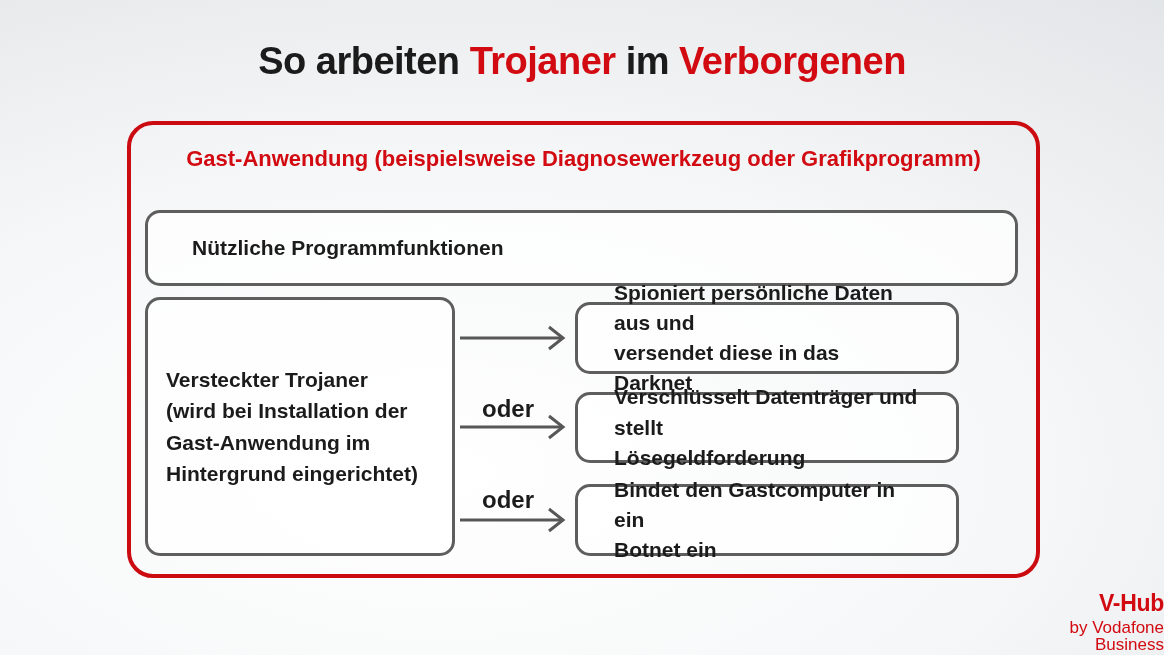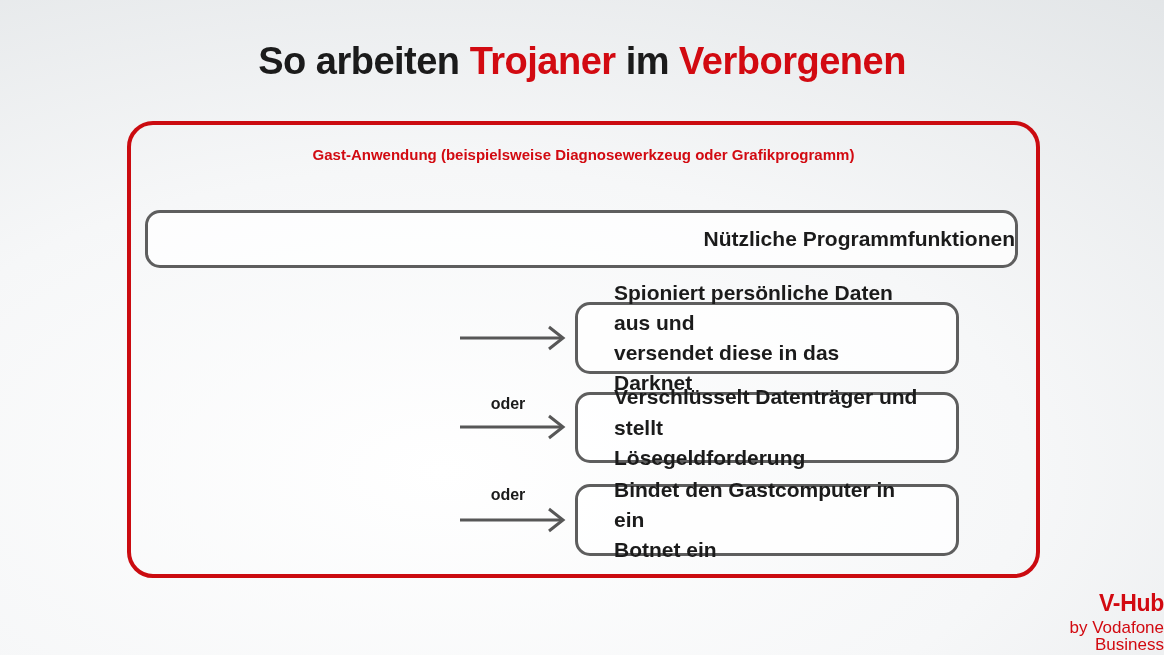--- a/index.html
+++ b/index.html
@@ -33,42 +33,43 @@
     width: 913px; height: 457px;
     border: 4px solid #cb0b10;
     border-radius: 26px;
     box-sizing: border-box;
   }
   .frame-title {
     position: absolute;
     left: 127px; top: 146px;
     width: 913px;
     text-align: center;
-    font-size: 15px;
+    font-size: 22px;
     font-weight: bold;
     color: #d20a11;
   }
 
   .gbox {
     position: absolute;
     border: 3px solid #5e5e5e;
     border-radius: 15px;
     box-sizing: border-box;
     background: rgba(255,255,255,0.72);
     display: flex;
     align-items: center;
     color: #1b1b1b;
     font-weight: bold;
     font-size: 21px;
   }
   .top-box {
     left: 145px; top: 210px;
-    width: 873px; height: 58px;
-    justify-content: flex-end;
+    width: 873px; height: 76px;
+    justify-content: flex-start;
     text-align: center;
+    padding-left: 44px;
   }
   .left-box {
     left: 145px; top: 297px;
     width: 310px; height: 259px;
     padding: 0 18px;
     line-height: 1.5;
     white-space: pre-line;
   }
   .outcome {
     left: 575px;
@@ -88,21 +89,21 @@
   }
   .connector svg { display: block; }
   .arrow-1 { top: 323px; }
   .arrow-2 { top: 412px; }
   .arrow-3 { top: 505px; }
   .oder-label {
     position: absolute;
     left: 456px;
     width: 104px;
     text-align: center;
-    font-size: 16px;
+    font-size: 24px;
     font-weight: bold;
     color: #1b1b1b;
   }
   .oder-2 { top: 395px; }
   .oder-3 { top: 486px; }
 
   .brand {
     position: absolute;
     left: 1013px; top: 592px;
     text-align: right;
@@ -128,20 +129,24 @@
   <h1 class="page-title"><span>So arbeiten </span><span class="red">Trojaner</span><span> im </span><span class="red">Verborgenen</span></h1>
 
   <div class="frame"></div>
 
   <div class="frame-title">Gast-Anwendung (beispielsweise Diagnosewerkzeug oder Grafikprogramm)</div>
 
   <div class="gbox top-box">
       <span>Nützliche Programmfunktionen</span>
     </div>
 
+  <div class="gbox left-box"><span>Versteckter Trojaner
+(wird bei Installation der
+Gast-Anwendung im
+Hintergrund eingerichtet)</span></div>
 
   <div class="connector arrow-1">
     <svg width="120" height="30" viewBox="0 0 120 30">
       <line x1="4" y1="15" x2="106" y2="15" stroke="#575757" stroke-width="3"></line>
       <polyline points="93,4 107,15 93,26" fill="none" stroke="#575757" stroke-width="3"></polyline>
     </svg>
   </div>
   <div class="oder-label oder-2">oder</div>
   <div class="connector arrow-2">
     <svg width="120" height="30" viewBox="0 0 120 30">

